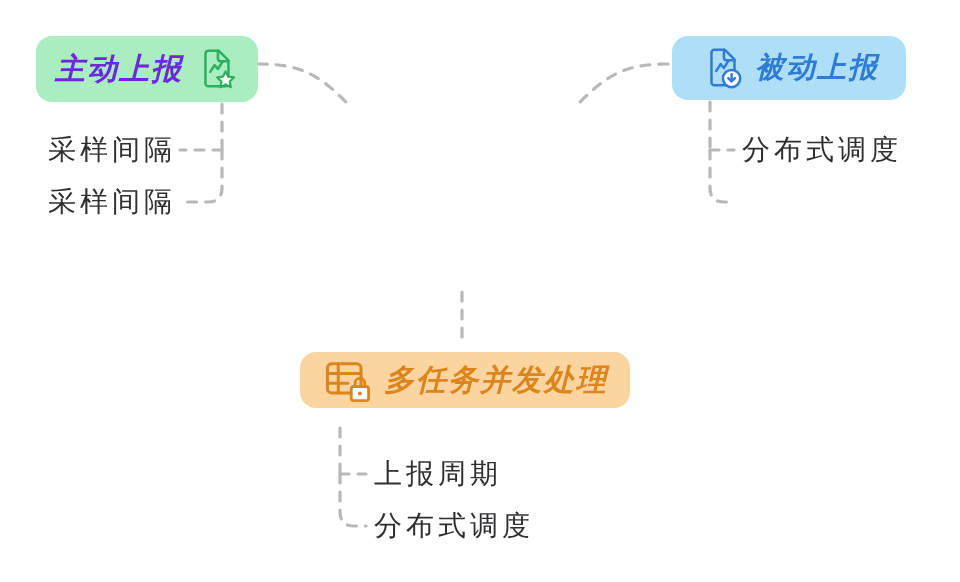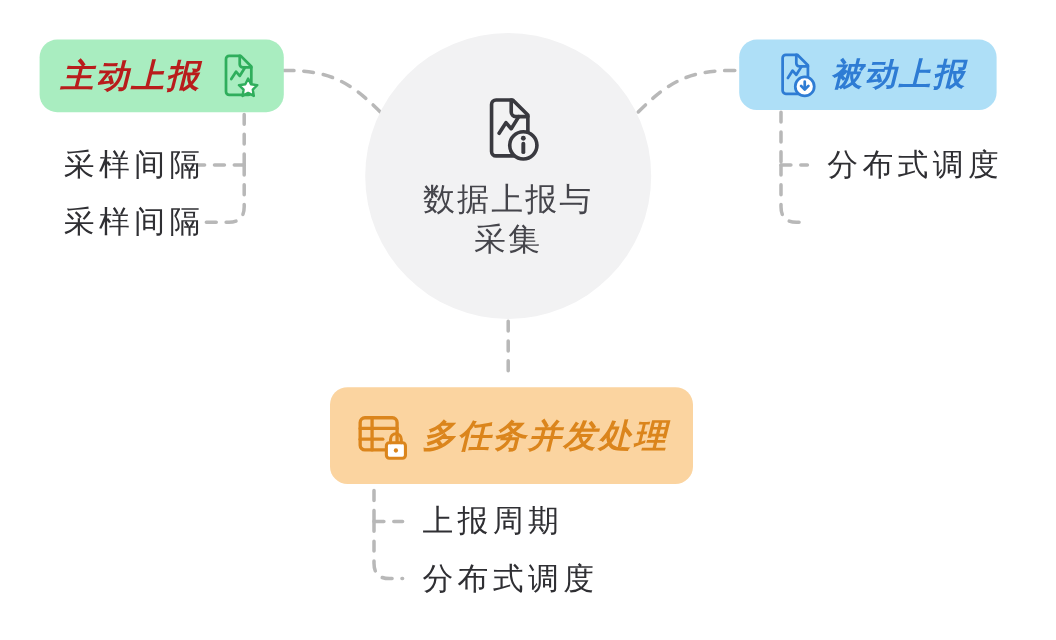--- a/index.html
+++ b/index.html
@@ -29,29 +29,29 @@
   .pill-label {
     font-weight: bold;
     font-style: italic;
     letter-spacing: 2px;
     white-space: nowrap;
   }
   .pill-active {
     left: 36px; top: 36px; width: 222px; height: 66px;
     background: #a9edc0;
   }
-  .pill-active .pill-label { color: #b91c1c; font-size: 30px; }
+  .pill-active .pill-label { color: #6d28d9; font-size: 30px; }
   .pill-passive {
     left: 672px; top: 36px; width: 234px; height: 64px;
     background: #aedff7;
     align-items: center;
   }
   .pill-passive .pill-label { color: #2e7cd4; font-size: 29px; }
   .pill-concurrent {
-    left: 300px; top: 352px; width: 330px; height: 88px;
+    left: 300px; top: 352px; width: 330px; height: 56px;
     background: #fbd4a0;
   }
   .pill-concurrent .pill-label { color: #db851c; font-size: 30px; }
 
   .center-node {
     position: absolute;
     left: 332px; top: 30px;
     width: 260px; height: 260px;
     border-radius: 50%;
     background: #f2f2f3;
@@ -70,21 +70,20 @@
   }
   .center-label span { display: block; }
 
   .sub-item {
     position: absolute;
     transform: translateY(-50%);
     font-size: 28px;
     color: #2f2f33;
     letter-spacing: 4px;
     white-space: nowrap;
-    margin-left: 10px;
   }
   .sub-active-1 { left: 48px; top: 150px; }
   .sub-active-2 { left: 48px; top: 202px; }
   .sub-passive-1 { left: 742px; top: 150px; }
   .sub-passive-2 { left: 742px; top: 202px; }
   .sub-concurrent-1 { left: 374px; top: 474px; }
   .sub-concurrent-2 { left: 374px; top: 526px; }
 
   .icon-wrap { display: inline-flex; align-items: center; justify-content: center; }
 </style>
@@ -106,38 +105,20 @@
       <path d="M710 102 V150"></path>
       <path d="M710 150 H734"></path>
       <path d="M710 150 V188 Q710 202 724 202 H734"></path>
 
       <path d="M340 428 V474"></path>
       <path d="M340 474 H366"></path>
       <path d="M340 474 V512 Q340 526 354 526 H366"></path>
     </g>
   </svg>
 
-  <div class="center-node">
-    <span class="icon-wrap">
-      <svg viewBox="0 0 48 48" width="66" height="66">
-        <g fill="none" stroke="#39393f" stroke-width="2.4" stroke-linecap="round" stroke-linejoin="round">
-          <path d="M16 5h11l10 10v24a3 3 0 0 1-3 3H16a3 3 0 0 1-3-3V8a3 3 0 0 1 3-3z"></path>
-          <path d="M26 5v8a3 3 0 0 0 3 3h8"></path>
-          <polyline points="18,27 22.5,20 26,24 31,16"></polyline>
-        </g>
-        <circle cx="34" cy="35" r="9" fill="#f2f2f3" stroke="#39393f" stroke-width="2.4"></circle>
-        <line x1="34" y1="34" x2="34" y2="39.5" stroke="#39393f" stroke-width="2.6" stroke-linecap="round"></line>
-        <circle cx="34" cy="30.3" r="1.6" fill="#39393f"></circle>
-      </svg>
-    </span>
-    <div class="center-label">
-      <span>数据上报与</span>
-      <span>采集</span>
-    </div>
-  </div>
 
   <div class="pill pill-active">
     <span class="pill-label">主动上报</span>
     <span class="icon-wrap">
       <svg viewBox="0 0 48 48" width="46" height="46">
         <g fill="none" stroke="#2fae5c" stroke-width="2.6" stroke-linecap="round" stroke-linejoin="round">
           <path d="M16 5h11l10 10v24a3 3 0 0 1-3 3H16a3 3 0 0 1-3-3V8a3 3 0 0 1 3-3z"></path>
           <path d="M26 5v8a3 3 0 0 0 3 3h8"></path>
           <polyline points="18,27 22.5,20 26,24 31,16"></polyline>
         </g>

